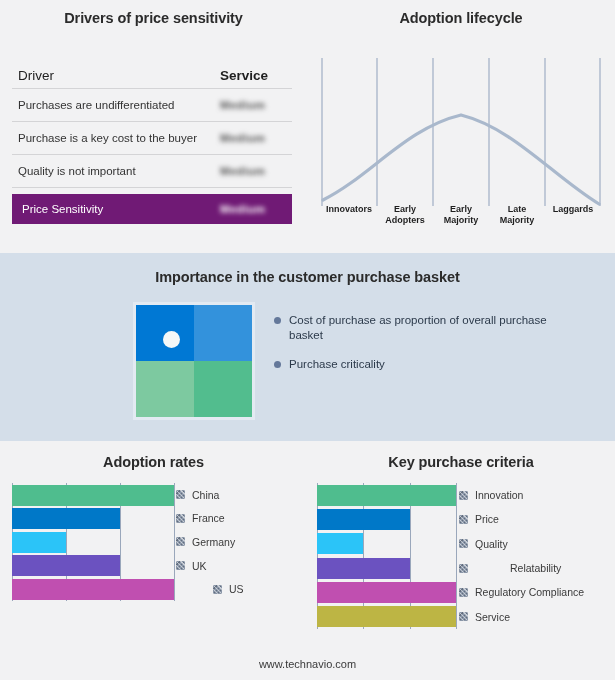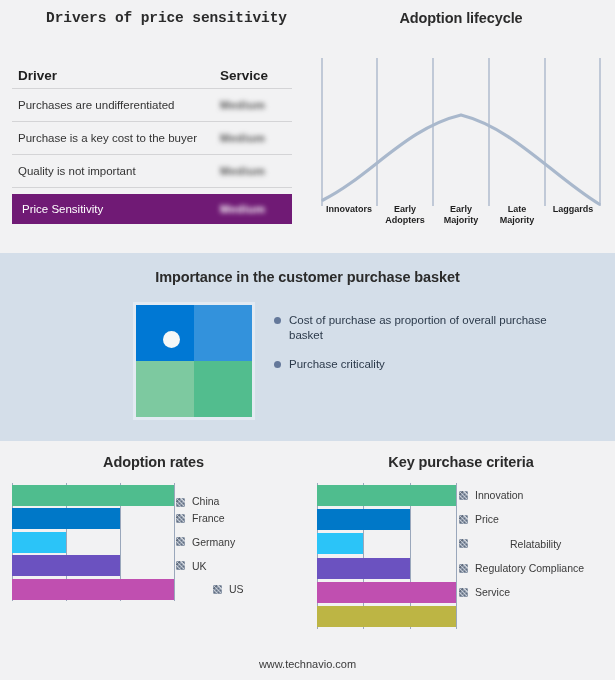--- a/index.html
+++ b/index.html
@@ -12,28 +12,28 @@
   .page { position: relative; width: 615px; height: 680px; background: #f2f2f3; }
 
   .panel-title {
     font-size: 14.5px; font-weight: bold; color: #2b2b2b;
     text-align: center; letter-spacing: -0.1px;
   }
 
   
   .top { position: absolute; left: 0; top: 0; width: 615px; height: 253px; background: #f2f2f3; }
   .drivers { position: absolute; left: 0; top: 0; width: 307px; height: 253px; }
-  .drivers .panel-title { position: absolute; left: 13px; top: 10px; width: 307px; font-family: Liberation Mono, monospace; }
+  .drivers .panel-title { position: absolute; left: 0; top: 10px; width: 307px; }
 
   .table { position: absolute; left: 12px; top: 62px; width: 280px; }
   .trow { position: relative; display: flex; align-items: center; height: 32px; }
   .trow .drv { font-size: 11.5px; color: #333; padding-left: 6px; flex: 1; }
   .trow .imp { width: 72px; font-size: 11.5px; color: #333; }
   .thead { height: 26px; }
-  .thead .drv { font-size: 13.5px; font-weight: bold; color: #1f1f1f; }
+  .thead .drv { font-size: 13.5px; font-weight: normal; color: #1f1f1f; }
   .thead .imp { font-size: 13.5px; font-weight: bold; color: #1f1f1f; }
   .divider { height: 1px; background: #d4d4d6; width: 100%; }
   .blurred {
     color: #555; filter: blur(2.6px); font-weight: 600;
     letter-spacing: 0.3px; user-select: none;
   }
   .trow.hl { background: #701a75; height: 30px; margin-top: 6px; }
   .trow.hl .drv { color: #ffffff; padding-left: 10px; }
   .trow.hl .imp .blurred { color: #ffffff; }
 
@@ -207,21 +207,21 @@
           <div class="gl" style="left: 54px;"></div>
           <div class="gl" style="left: 108px;"></div>
           <div class="gl" style="left: 162px;"></div>
           <div class="bar" style="top: 2px; height: 21px; width: 162px; background: rgb(79, 189, 142);"></div>
           <div class="bar" style="top: 25px; height: 21px; width: 108px; background: rgb(0, 120, 200);"></div>
           <div class="bar" style="top: 49px; height: 21px; width: 54px; background: rgb(43, 196, 248);"></div>
           <div class="bar" style="top: 72px; height: 21px; width: 108px; background: rgb(107, 82, 192);"></div>
           <div class="bar" style="top: 96px; height: 21px; width: 162px; background: rgb(192, 79, 176);"></div>
         </div>
       <div class="bar-legend" id="leg0" style="left:176px; top:42px;">
-          <div class="bl-item" style="height: 23.6px; align-items: flex-end;">
+          <div class="bl-item" style="height: 23.6px;">
             <span class="bl-swatch"></span>
             <span class="bl-label">China</span>
           </div>
           <div class="bl-item" style="height: 23.6px;">
             <span class="bl-swatch"></span>
             <span class="bl-label">France</span>
           </div>
           <div class="bl-item" style="height: 23.6px;">
             <span class="bl-swatch"></span>
             <span class="bl-label">Germany</span>
@@ -253,20 +253,24 @@
         </div>
       <div class="bar-legend" id="leg1" style="left:152px; top:42px;">
           <div class="bl-item" style="height: 24.3333px;">
             <span class="bl-swatch"></span>
             <span class="bl-label">Innovation</span>
           </div>
           <div class="bl-item" style="height: 24.3333px;">
             <span class="bl-swatch"></span>
             <span class="bl-label">Price</span>
           </div>
+          <div class="bl-item" style="height: 24.3333px;">
+            <span class="bl-swatch"></span>
+            <span class="bl-label">Quality</span>
+          </div>
           <div class="bl-item" style="height: 24.3333px; gap: 35px;">
             <span class="bl-swatch"></span>
             <span class="bl-label">Relatability</span>
           </div>
           <div class="bl-item" style="height: 24.3333px;">
             <span class="bl-swatch"></span>
             <span class="bl-label">Regulatory Compliance</span>
           </div>
           <div class="bl-item" style="height: 24.3333px;">
             <span class="bl-swatch"></span>

